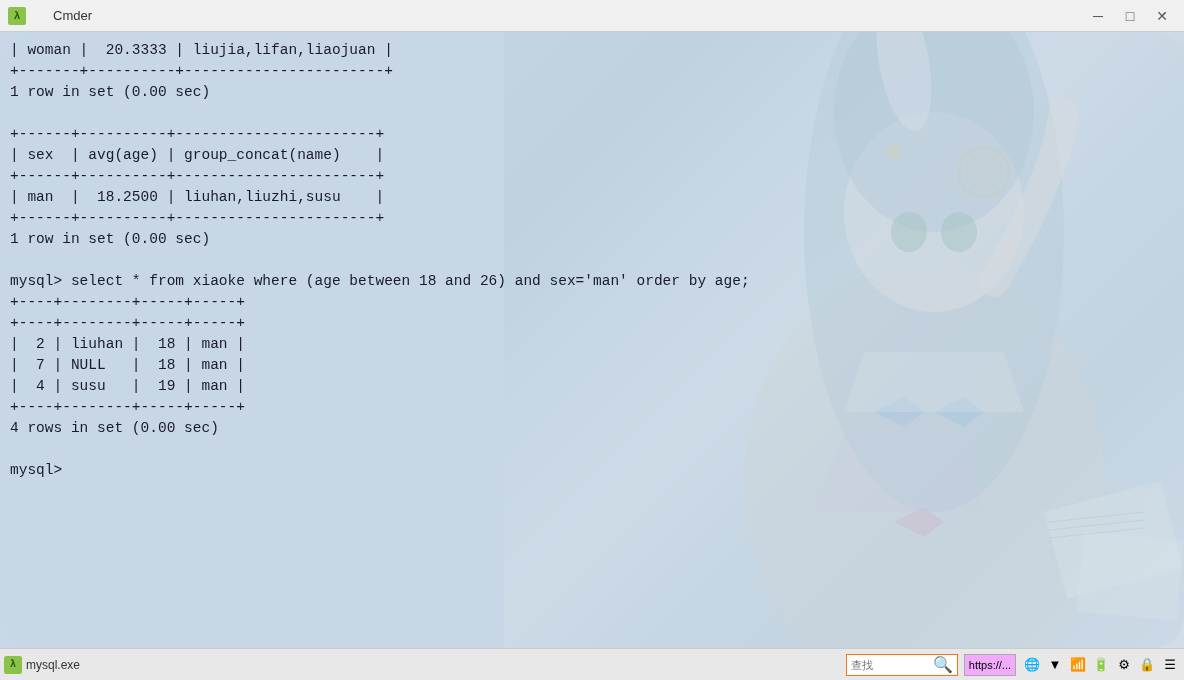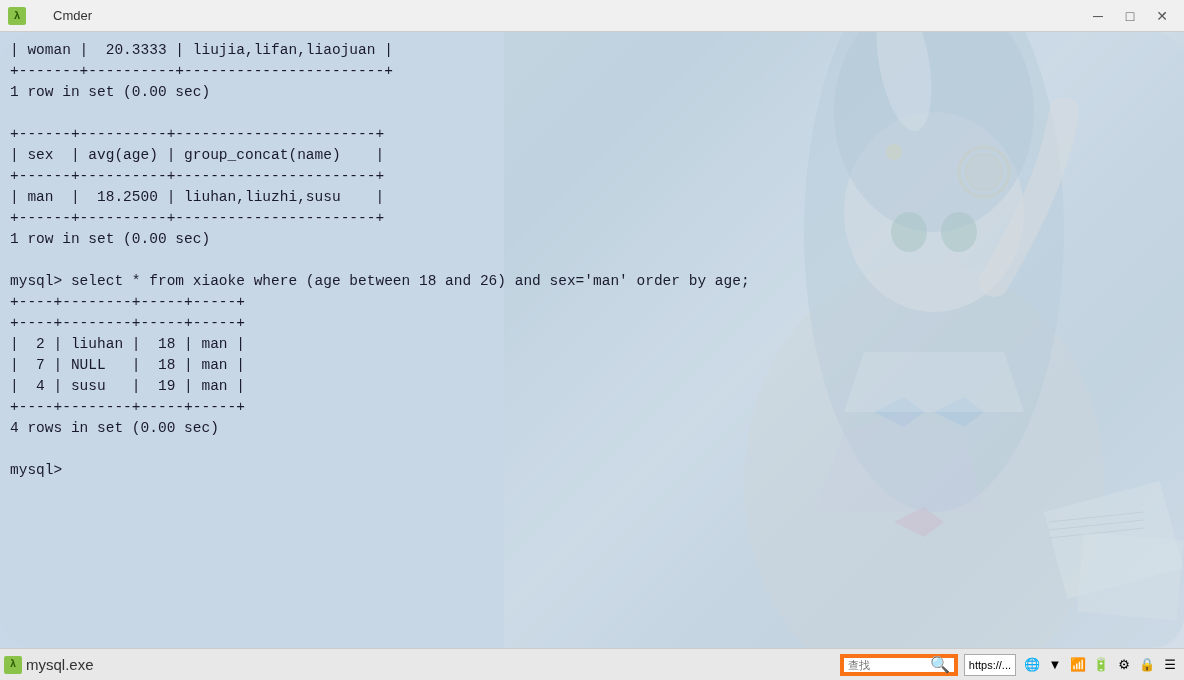--- a/index.html
+++ b/index.html
@@ -155,54 +155,54 @@
       display: flex;
       align-items: center;
       justify-content: center;
       font-size: 10px;
       color: #2d5a00;
       font-weight: bold;
     }
 
     .taskbar-title {
       font-family: 'Segoe UI', sans-serif;
-      font-size: 15px;
+      font-size: 12px;
       color: #333;
     }
 
     .taskbar-right {
       display: flex;
       align-items: center;
       gap: 6px;
     }
 
     .search-box {
       display: flex;
       align-items: center;
       background: white;
-      border: 4px solid #f97316;
+      border: 1px solid #f97316;
       height: 22px;
       padding: 0 4px;
       gap: 2px;
     }
 
     .search-input {
       border: none;
       outline: none;
       font-size: 11px;
       width: 80px;
       font-family: 'Segoe UI', sans-serif;
     }
 
     .taskbar-btn {
       height: 22px;
       padding: 0 4px;
       font-size: 11px;
       border: 1px solid #aaa;
-      background: #ffffff;
+      background: #f0abfc;
       cursor: pointer;
       font-family: 'Segoe UI', sans-serif;
     }
 
     .sys-tray {
       display: flex;
       align-items: center;
       gap: 3px;
       font-size: 11px;
       font-family: 'Segoe UI', sans-serif;

